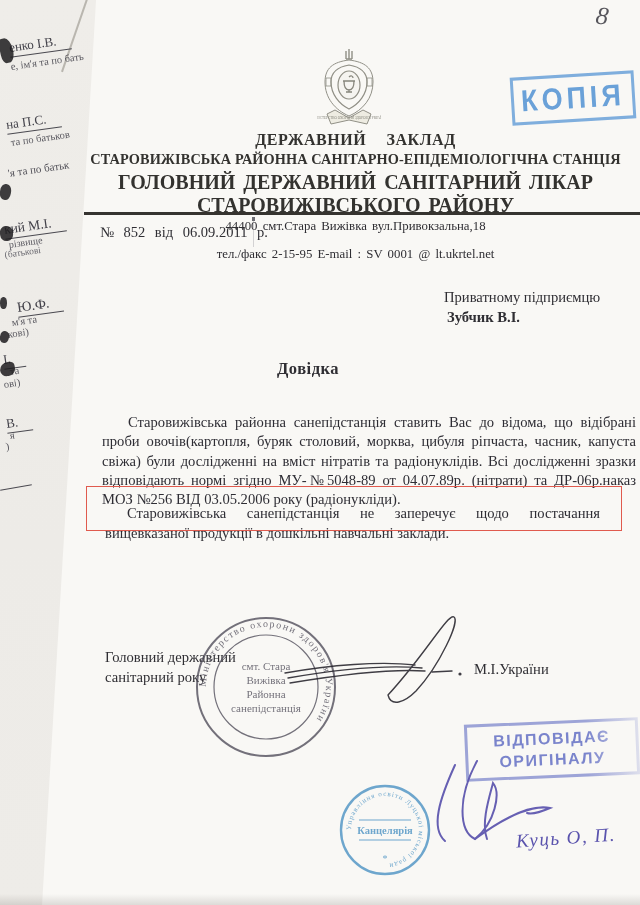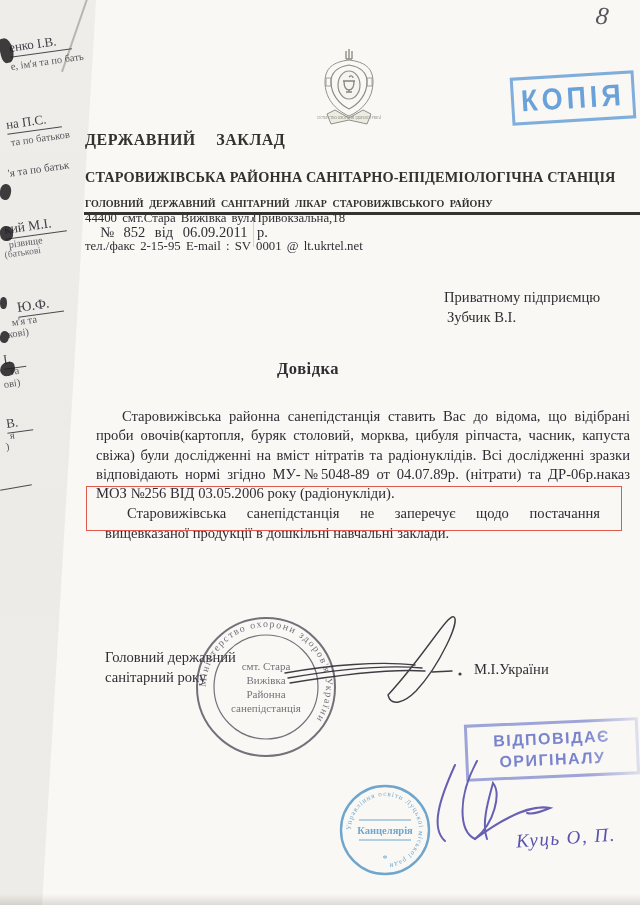--- a/index.html
+++ b/index.html
@@ -46,38 +46,38 @@
       color:#57565c;transform:rotate(7deg);}
   
   .stamp-copy{position:absolute;left:511px;top:74px;width:118px;height:42px;
       border:3.5px solid rgba(72,140,210,.75);transform:rotate(-3.5deg);
       display:flex;align-items:center;justify-content:center;opacity:.92;}
   .stamp-copy span{font-family:"Liberation Sans","DejaVu Sans",sans-serif;font-weight:700;
       font-size:27px;letter-spacing:4px;color:rgba(66,136,208,.85);transform:scaleY(1.12);}
   
   .emblem{position:absolute;left:317px;top:48px;opacity:.8;}
   
-  .header{position:absolute;left:85px;right:2px;top:131px;text-align:left;}
+  .header{position:absolute;left:73px;right:2px;top:131px;text-align:center;}
   .h1{font-size:16px;font-weight:700;word-spacing:16px;letter-spacing:.5px;color:#33322f;}
-  .h2{font-size:14.3px;font-weight:700;margin-top:20px;letter-spacing:.1px;color:#33322f;}
-  .h3{font-size:10px;font-weight:700;margin-top:12px;word-spacing:3px;color:#33322f;}
+  .h2{font-size:14.3px;font-weight:700;margin-top:2px;letter-spacing:.1px;color:#33322f;}
+  .h3{font-size:20px;font-weight:700;margin-top:3px;word-spacing:3px;color:#33322f;}
   .haddr{font-size:12.8px;margin-top:2px;word-spacing:2px;}
   .hcontact{font-size:12.8px;margin-top:13px;word-spacing:2px;}
   .rule{position:absolute;left:84px;right:0;top:212px;height:3px;background:#363430;}
   
   .refline{position:absolute;left:100px;top:224px;font-size:14.5px;word-spacing:6px;}
   .date-mark{position:absolute;left:253px;top:220px;width:1px;height:27px;
       background:rgba(140,140,150,.35);}
   .date-dot{position:absolute;left:252px;top:217px;width:3px;height:4px;background:#6d6c72;}
   .recipient{position:absolute;left:444px;top:288px;font-size:14.6px;line-height:19.5px;}
-  .recipient .r2{padding-left:3px;}
+  .recipient .r2{padding-left:3px;font-weight:bold;}
   
   .doc-title{position:absolute;left:277px;top:359px;font-size:16.5px;font-weight:700;
       letter-spacing:.5px;}
-  .para{position:absolute;left:88px;top:399px;width:534px;margin:8px;font-size:14.6px;
+  .para{position:absolute;left:88px;top:399px;width:534px;margin:14px;font-size:14.6px;
       line-height:19.3px;text-align:justify;text-indent:26px;color:#2e2d34;}
   .redbox{position:absolute;left:86px;top:486px;width:534px;height:43px;
       border:1.6px solid #e05a4e;}
   .redbox p{margin:16px;padding:1px 5px 0 2px;font-size:14.6px;line-height:19.5px;
       text-align:justify;text-indent:22px;color:#2e2d34;}
   
   .sig-left{position:absolute;left:105px;top:647px;font-size:14.6px;line-height:20px;}
   .sig-name{position:absolute;left:474px;top:661px;font-size:14.6px;}
   .stamp-ministry{position:absolute;left:191px;top:608px;opacity:.78;}
   .ink-signature{position:absolute;left:190px;top:595px;}

